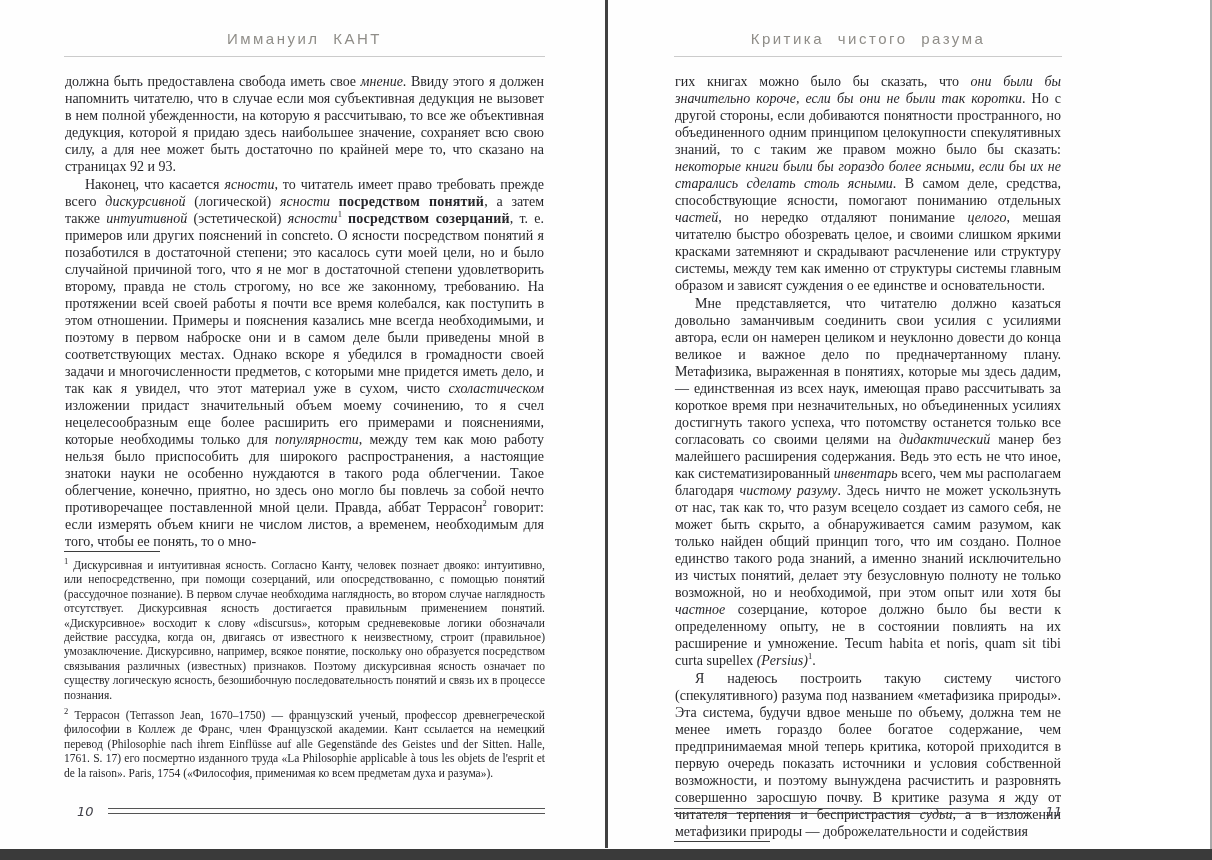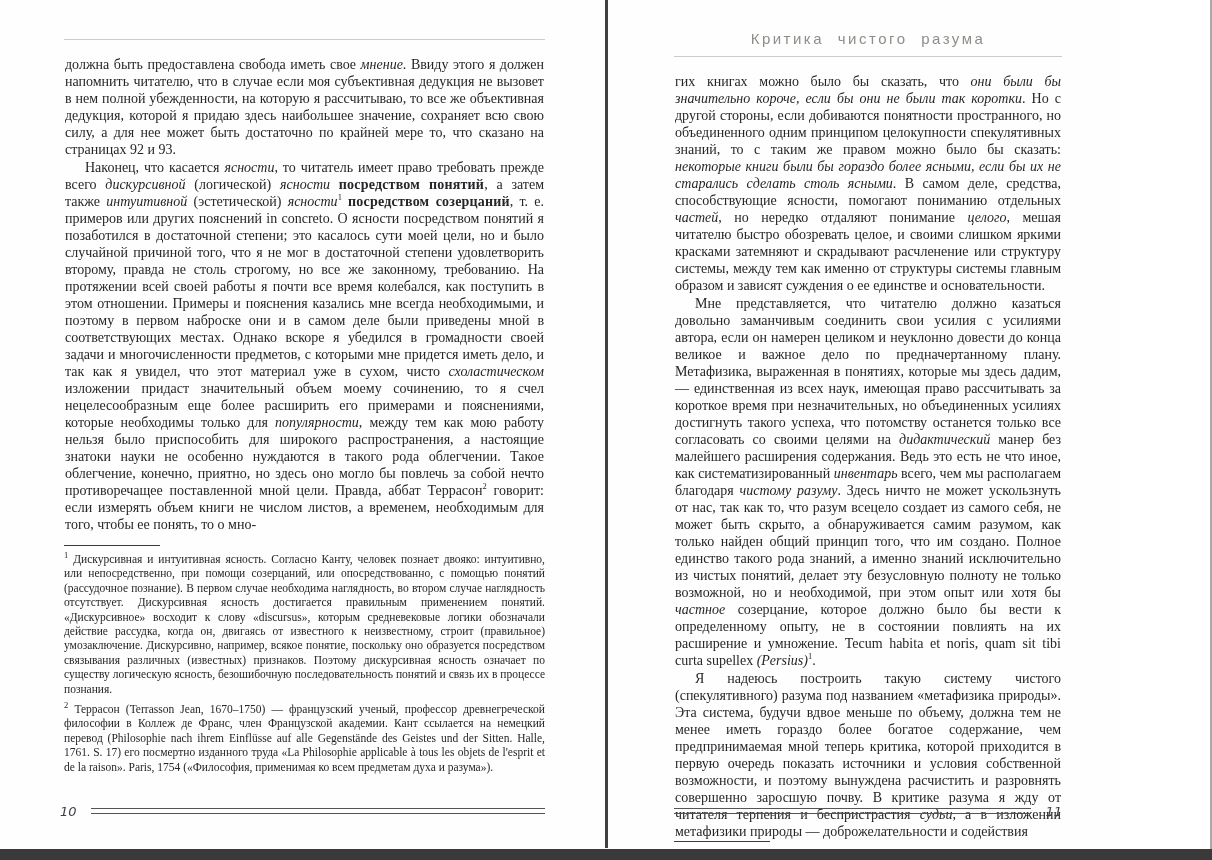--- a/index.html
+++ b/index.html
@@ -28,36 +28,37 @@
   .fn-rule{width:96px;border-top:1px solid #3c3c3c;margin-bottom:6px;}
   .fn-text{font-size:11.5px;line-height:14.4px;text-align:justify;}
   .fn-text p{margin:0 0 6px 0;}
   .italic{font-style:italic;}
   .bold{font-weight:bold;letter-spacing:0.2px;font-family:Liberation Serif, serif;}
   sup{font-size:8.5px;line-height:0;vertical-align:super;}
   .page-foot{
     position:absolute;bottom:30px;height:14px;
     display:flex;align-items:center;gap:14px;
   }
-  .page.left .page-foot{left:60px;right:60px;}
+  .page.left .page-foot{left:77px;right:60px;}
   .page.right .page-foot{left:66px;right:58px;}
   .page-num{
     font-family:"DejaVu Sans", sans-serif;font-style:italic;
     font-size:13px;color:#3e3e46;
   }
   .double-rule{flex:1;height:4px;border-top:1.5px solid #545454;border-bottom:1.5px solid #545454;}
   .bottom-bar{position:absolute;left:0;right:0;bottom:0;height:11px;background:#3a3a3a;}
   .right-edge{position:absolute;top:0;right:0;width:2px;height:849px;background:#a8a8a8;}
 </style>
 </head>
 <body>
 
 <div class="spread">
 
   <div class="page left">
+    <div class="running-head">Иммануил КАНТ</div>
     <div class="head-rule"></div>
     <div class="body-text">
         <p><span>должна быть предоставлена свобода иметь свое </span><span class="italic">мнение</span><span>.  Ввиду этого я должен напомнить читателю, что в случае если моя субъективная дедукция не вызовет в нем полной убежденности, на которую я рассчитываю, то все же объективная дедукция, которой я придаю здесь наибольшее значение, сохраняет всю свою силу, а для нее может быть достаточно по крайней мере то, что сказано на страницах 92 и 93.</span></p>
         <p class="indent"><span>Наконец, что касается </span><span class="italic">ясности</span><span>,  то читатель имеет право требовать прежде всего </span><span class="italic">дискурсивной</span><span> (логической) </span><span class="italic">ясности</span><span> </span><span class="bold">посредством понятий</span><span>, а затем также </span><span class="italic">интуитивной</span><span> (эстетической) </span><span class="italic">ясности</span><sup>1</sup><span> </span><span class="bold">посредством созерцаний</span><span>, т. е. примеров или других пояснений in concreto. О ясности посредством понятий я позаботился в достаточной степени; это касалось сути моей цели, но и было случайной причиной того, что я не мог в достаточной степени удовлетворить второму, правда не столь строгому, но все же законному, требованию. На протяжении всей своей работы я почти все время колебался, как поступить в этом отношении. Примеры и пояснения казались мне всегда необходимыми, и поэтому в первом наброске они и в самом деле были приведены мной в соответствующих местах. Однако вскоре я убедился в громадности своей задачи и многочисленности предметов, с которыми мне придется иметь дело, и так как я увидел, что этот материал уже в сухом, чисто </span><span class="italic">схоластическом</span><span> изложении придаст значительный объем моему сочинению, то я счел нецелесообразным еще более расширить его примерами и пояснениями, которые необходимы только для </span><span class="italic">популярности</span><span>,  между тем как мою работу нельзя было приспособить для широкого распространения, а настоящие знатоки науки не особенно нуждаются в такого рода облегчении. Такое облегчение, конечно, приятно, но здесь оно могло бы повлечь за собой нечто противоречащее поставленной мной цели. Правда, аббат Террасон</span><sup>2</sup><span> говорит: если измерять объем книги не числом листов, а временем, необходимым для того, чтобы ее понять, то о мно-</span></p>
       </div>
     <div class="footnote-block">
       <div class="fn-rule"></div>
       <div class="fn-text">
           <p><sup>1</sup><span> Дискурсивная и интуитивная ясность. Согласно Канту, человек познает двояко: интуитивно, или непосредственно, при помощи созерцаний, или опосредствованно, с помощью понятий (рассудочное познание). В первом случае необходима наглядность, во втором случае наглядность отсутствует. Дискурсивная ясность достигается правильным применением понятий. «Дискурсивное» восходит к слову «discursus», которым средневековые логики обозначали действие рассудка, когда он, двигаясь от известного к неизвестному, строит (правильное) умозаключение. Дискурсивно, например, всякое понятие, поскольку оно образуется посредством связывания различных (известных) признаков. Поэтому дискурсивная ясность означает по существу логическую ясность, безошибочную последовательность понятий и связь их в процессе познания.</span></p>
           <p><sup>2</sup><span> Террасон (Terrasson Jean, 1670–1750) — французский ученый, профессор древнегреческой философии в Коллеж де Франс, член Французской академии. Кант ссылается на немецкий перевод (Philosophie nach ihrem Einflüsse auf alle Gegenstände des Geistes und der Sitten. Halle, 1761. S. 17) его посмертно изданного труда «La Philosophie applicable à tous les objets de l'esprit et de la raison». Paris, 1754 («Философия, применимая ко всем предметам духа и разума»).</span></p>

